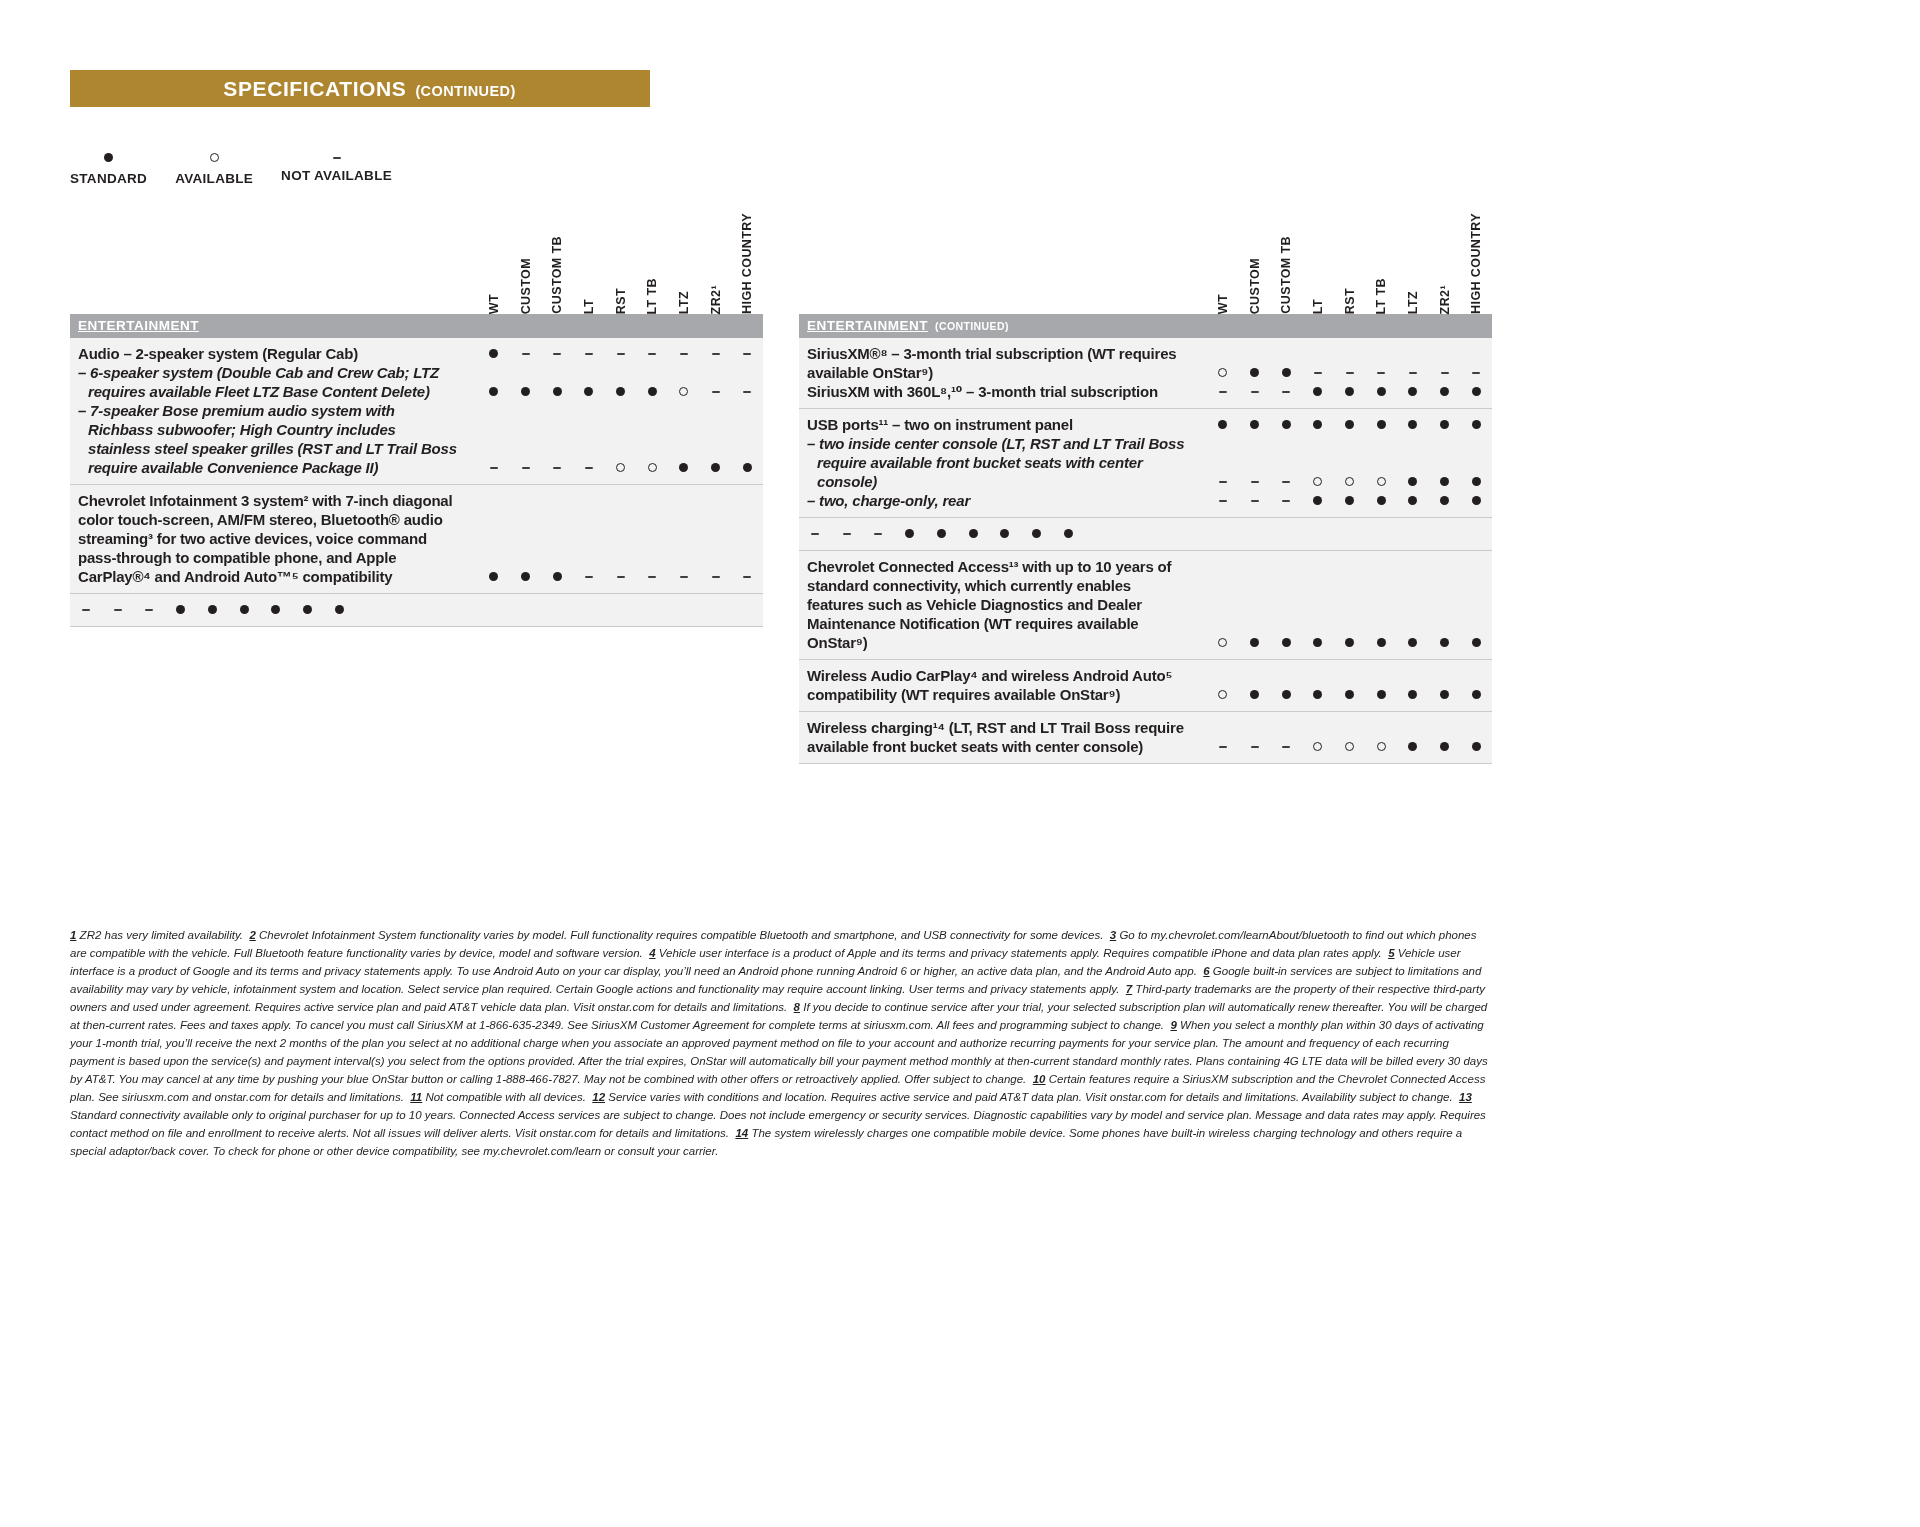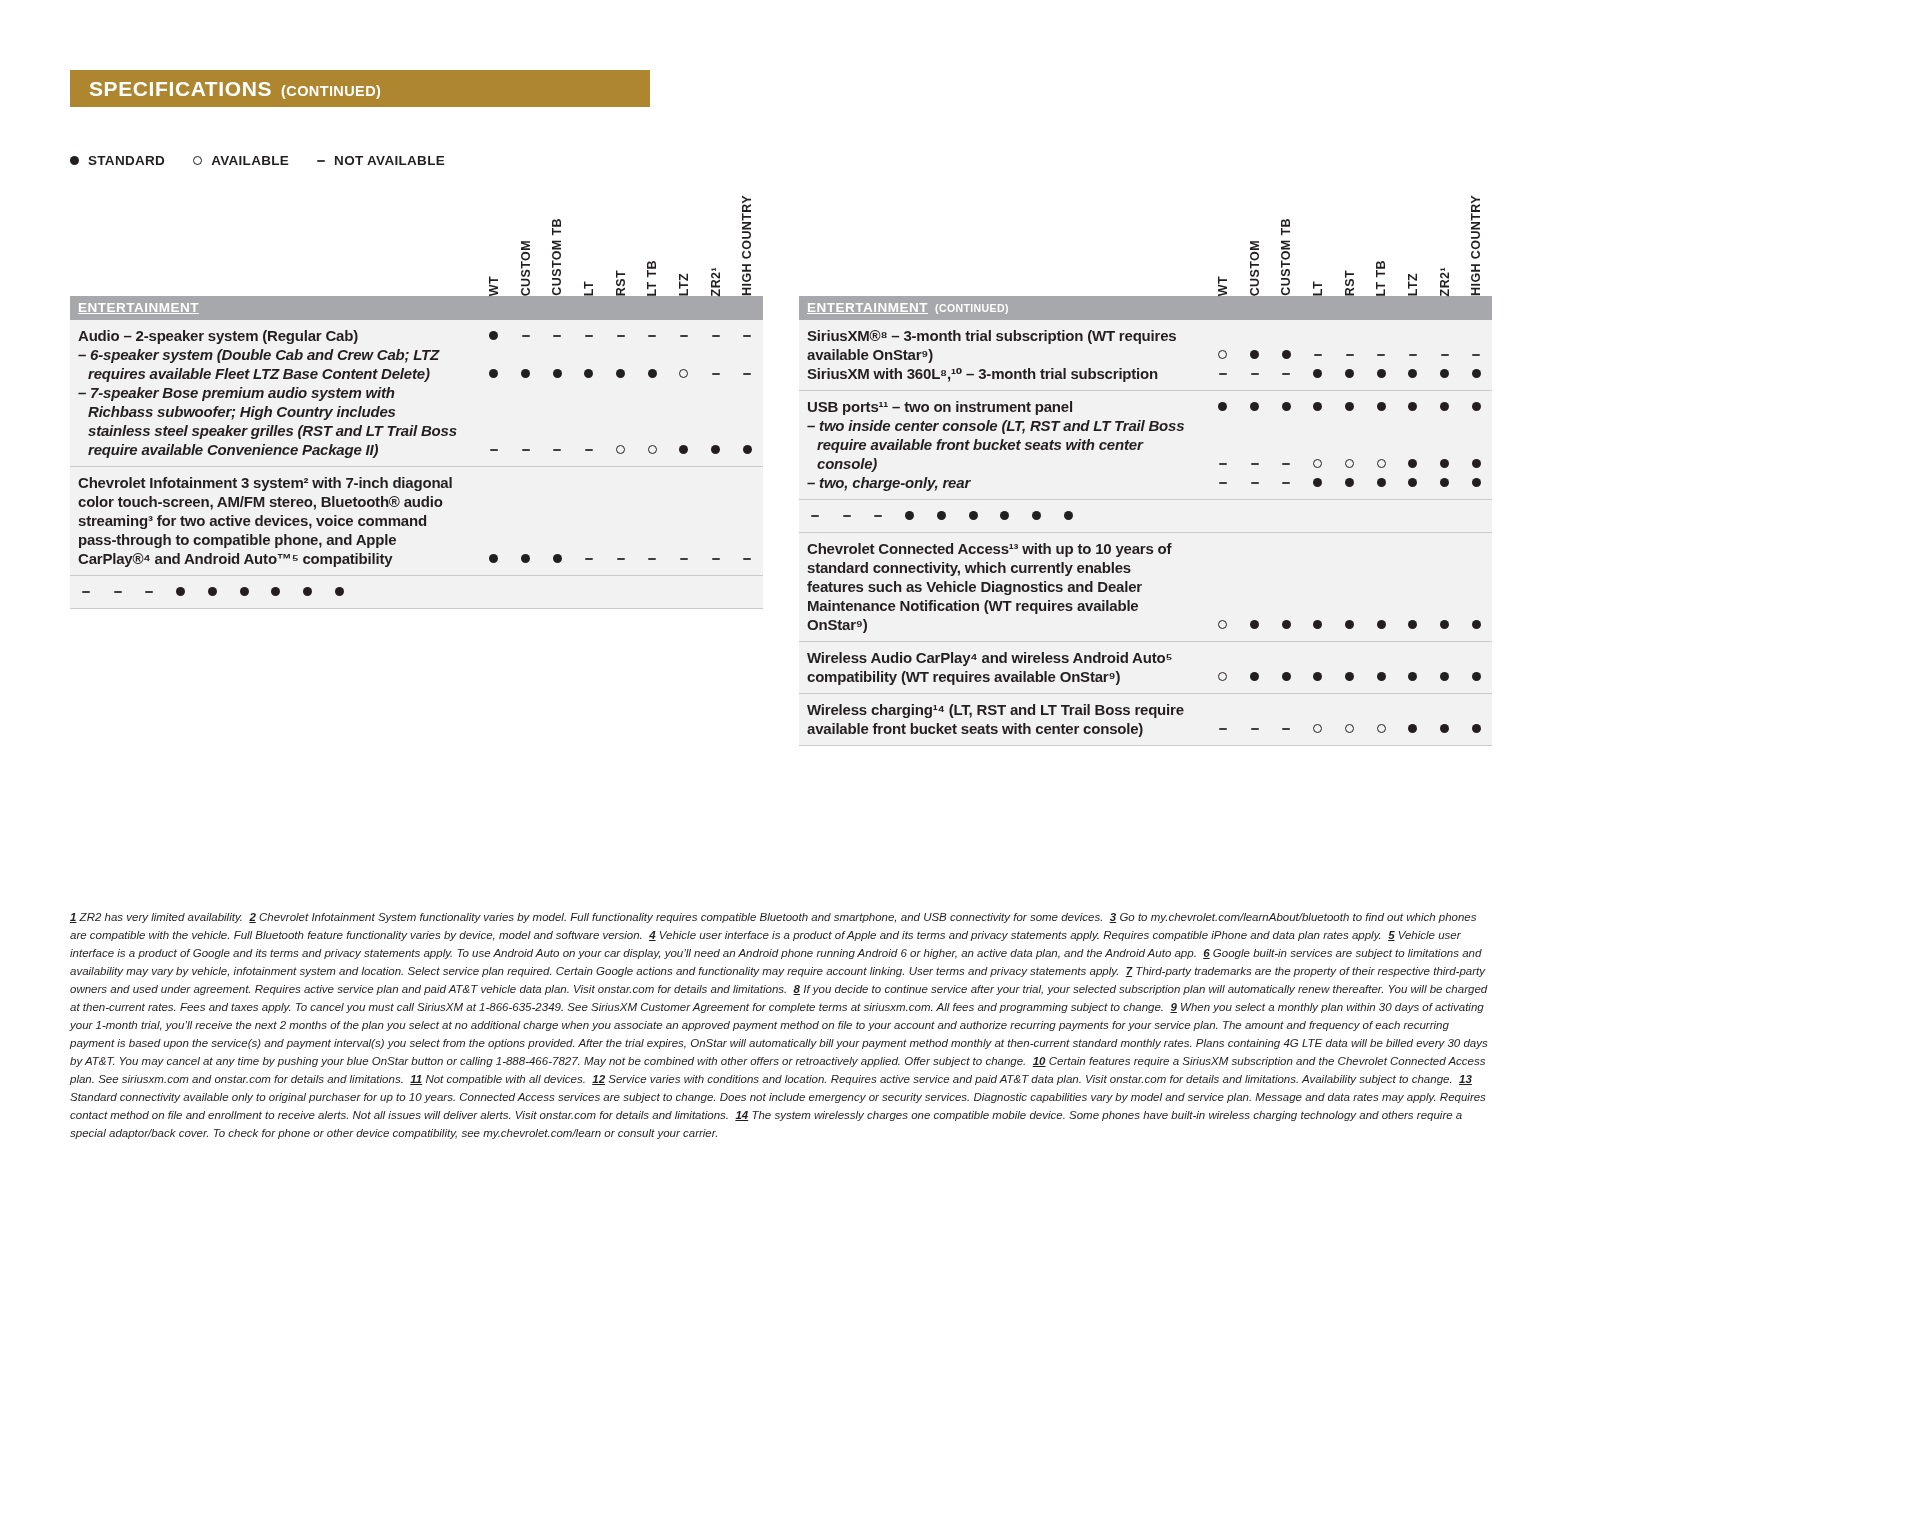--- a/index.html
+++ b/index.html
@@ -11,27 +11,28 @@
     position:relative;
   }
   .page { padding:70px 0 0 70px; width:1560px; }
 
   
   .banner {
     width:580px; height:37px;
     background:linear-gradient(90deg,var(--gold,#ae8630),var(--gold,#ae8630));
     color:#fff; display:flex; align-items:baseline; gap:9px;
     padding:7px 0 0 19px;
+    justify-content:center;
   }
   .banner-title { font-size:21px; font-weight:700; letter-spacing:0.6px; }
   .banner-suffix { font-size:14.5px; font-weight:700; letter-spacing:0.4px; }
 
   
   .legend { margin-top:46px; display:flex; align-items:center; font-size:13.5px; font-weight:700; letter-spacing:0.3px; }
-  .legend-item { display:flex; align-items:center; gap:9px; margin-right:28px; }
+  .legend-item { display:flex; align-items:center; gap:9px; margin-right:28px;flex-direction:column; }
 
   
   .sym { display:inline-block; flex:none; }
   .sym-S { width:9px; height:9px; border-radius:50%; background:var(--ink,#231f20); }
   .sym-A { width:9px; height:9px; border-radius:50%; border:1.6px solid var(--ink,#231f20); background:transparent; }
   .sym-N { width:8px; height:2px; background:#3f3f3f; border-radius:1px; }
 
   
   .tables-row { display:flex; gap:36px; margin-top:4px; min-height:730px; align-items:flex-start; }
   .spec-table { width:693px; flex:none; }

